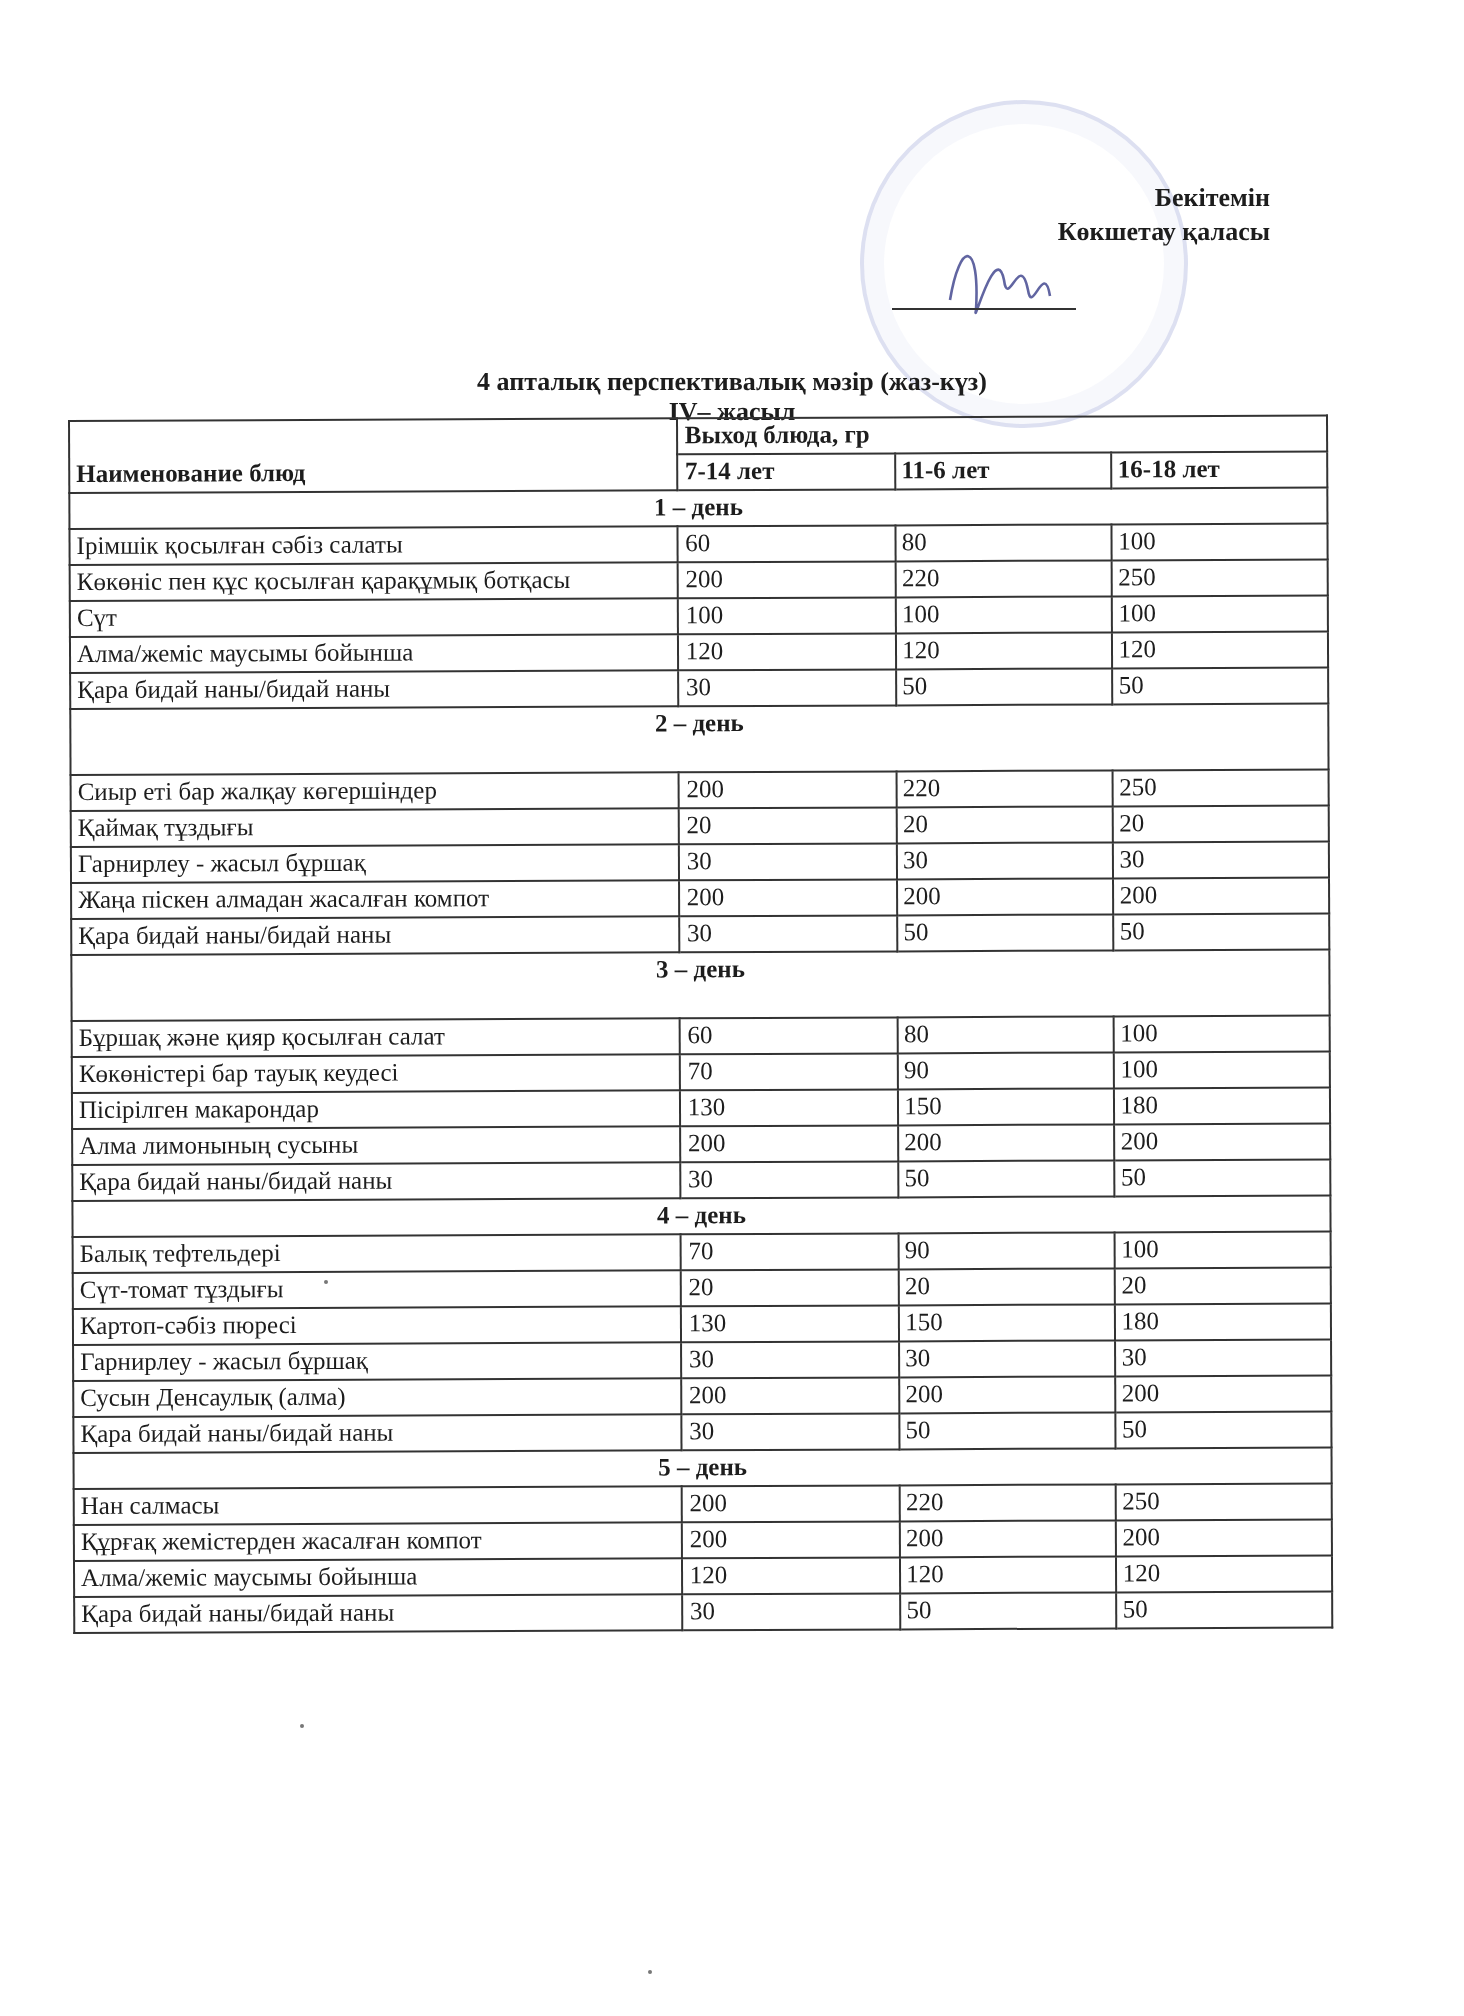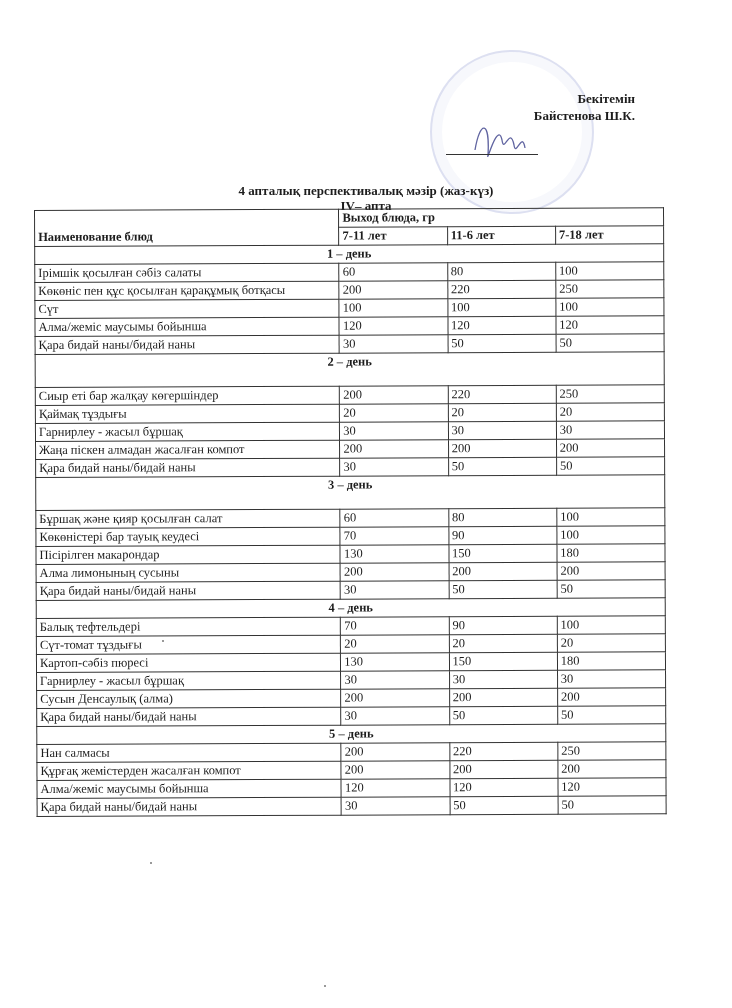--- a/index.html
+++ b/index.html
@@ -51,39 +51,39 @@
 </head>
 <body>
 
 <div class="stamp"></div>
 <svg class="signature" viewBox="0 0 60 60">
   <path d="M5 40 C10 10, 20 10, 18 45 C16 55, 28 10, 32 30 C34 45, 40 15, 44 35 C46 48, 52 20, 55 38" fill="none" stroke="#3a3f8a" stroke-width="1.3" opacity="0.8"></path>
 </svg>
 
 <div class="approval">
   <span class="line">Бекітемін</span>
-  <span class="line">Байстенова Ш.К.</span>
+  <span class="line">Көкшетау қаласы</span>
 </div>
 <div class="sig-line"></div>
 
 <div class="title">
   <span class="sub">4 апталық перспективалық мәзір (жаз-күз)</span>
-  <span class="sub">IV– апта</span>
+  <span class="sub">IV– жасыл</span>
 </div>
 
 <table class="menu">
   <thead>
     <tr>
       <th class="hdr-name col-name" rowspan="2">Наименование блюд</th>
       <th class="hdr-yield" colspan="3">Выход блюда, гр</th>
     </tr>
     <tr>
-      <th class="col-v">7-11 лет</th>
+      <th class="col-v">7-14 лет</th>
       <th class="col-v">11-6 лет</th>
-      <th class="col-v">7-18 лет</th>
+      <th class="col-v">16-18 лет</th>
     </tr>
   </thead>
   <tbody id="menu-body">
       <tr class="day">
         <td colspan="4">1 – день</td>
       </tr>
       <tr>
         <td>Ірімшік қосылған сәбіз салаты</td>
         <td class="num light">60</td>
         <td class="num light">80</td>

